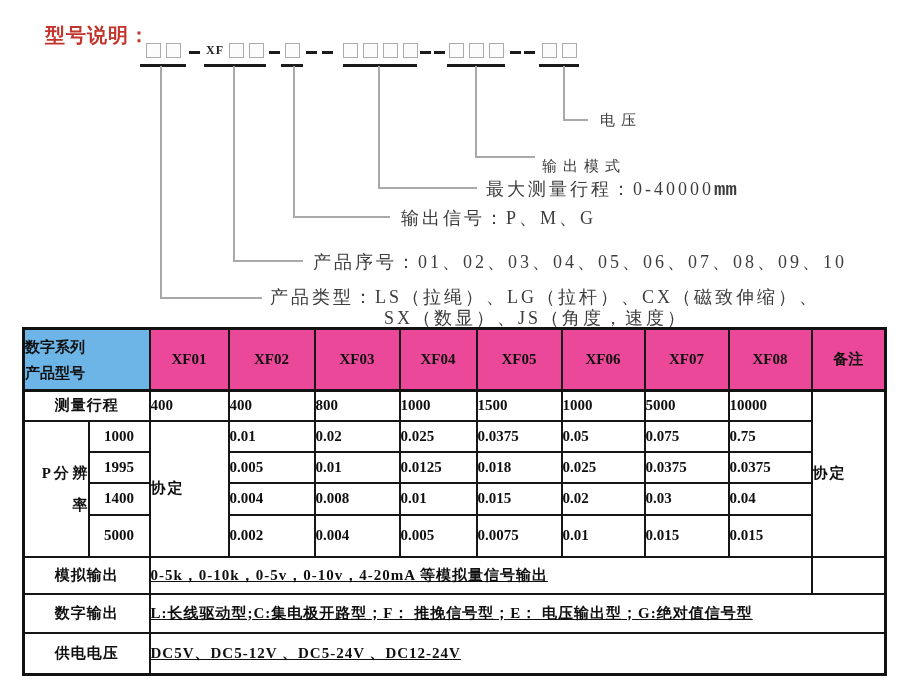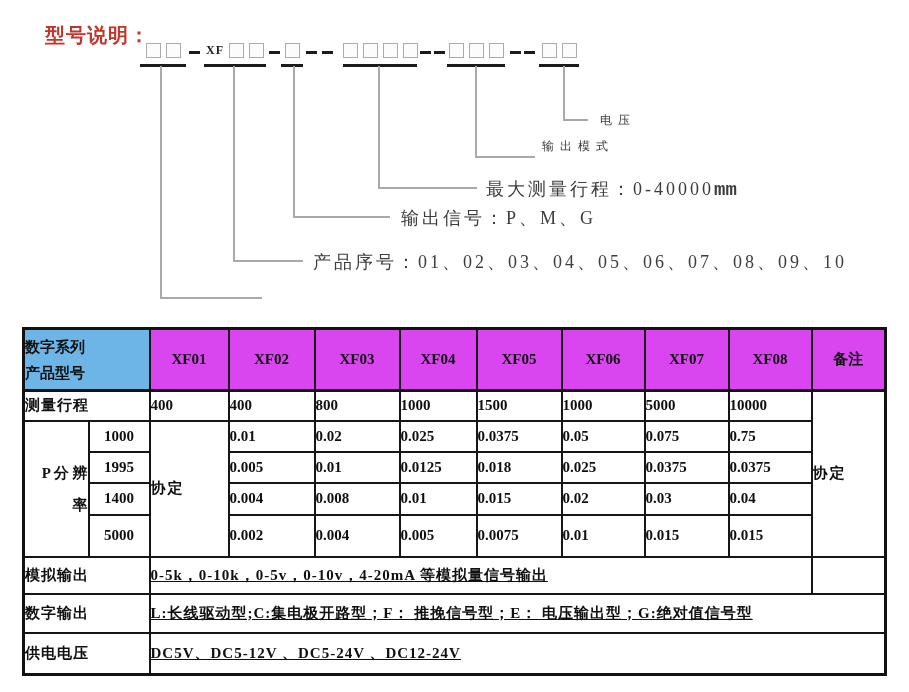--- a/index.html
+++ b/index.html
@@ -30,37 +30,37 @@
   .code-box{width:13px;height:13px;border:1px solid #ababab;background:#fcfcfc;display:inline-block;}
   .code-prefix{font-size:12px;font-weight:bold;color:#1b1b1b;letter-spacing:1px;line-height:13px;}
   .dash{position:absolute;top:51px;width:11px;height:3px;background:#1b1b1b;}
   
   .vline{position:absolute;width:2px;background:#a9a9a9;}
   .hline{position:absolute;height:2px;background:#a9a9a9;}
   .ann{
     position:absolute;color:#3d3d3d;font-size:18px;letter-spacing:3px;
     white-space:nowrap;line-height:21px;
   }
-  .ann-small{font-size:12px;letter-spacing:6px;}
+  .ann-small{font-size:15px;letter-spacing:6px;}
   .ann .mm{font-family:"Liberation Mono","DejaVu Sans Mono",monospace;font-weight:bold;font-size:19px;letter-spacing:0;}
   .ann .line2{display:block;margin-left:114px;letter-spacing:3px;}
   
   table.spec{
     position:absolute;left:22px;top:327px;
     border-collapse:collapse;table-layout:fixed;width:862px;
     font-size:15px;font-weight:bold;color:#101010;
   }
   table.spec td{
     border:2px solid #161616;vertical-align:middle;
     padding:0 0 0 0;overflow:hidden;
   }
   table.spec{border:3px solid #121212;}
-  td.hdr{background:#d946ef;vertical-align:top;padding-top:8px;text-align:center;}
+  td.hdr{background:#ec4899;vertical-align:top;padding-top:8px;text-align:center;}
   td.hdr-label{background:#6cb5e6;vertical-align:top;text-align:left;padding:6px 0 0 18px;line-height:26px;}
-  td.lab{text-align:left;padding-left:18px;letter-spacing:1px;}
+  td.lab{text-align:center;padding-left:18px;letter-spacing:1px;}
   td.val{text-align:left;padding-left:14px;}
   td.resval{text-align:left;padding-left:12px;}
   td.freq{text-align:center;}
   td.ctr{text-align:left;letter-spacing:2px;}
   td.pcol{text-align:left;padding-left:22px;line-height:32px;vertical-align:middle;}
   td.wide{letter-spacing:1px;padding-left:14px;text-align:left;text-decoration:underline;}
   td.thickL{border-left:3px solid #121212;}
   tr.hdrrow td{border-bottom:3px solid #121212;}
 </style>
 </head>
@@ -111,37 +111,37 @@
 <div class="dash" style="left:524px;"></div>
 <div class="code-group g6">
   <span class="boxes">
       <span class="code-box"></span>
       <span class="code-box"></span>
     </span>
 </div>
 
 <div class="vline" style="left:160px;top:66px;height:233px;"></div>
 <div class="hline" style="left:160px;top:297px;width:102px;"></div>
-<div class="ann" style="left:270px;top:287px;"></div>
+<div class="ann" style="left:270px;top:287px;"><span>产品类型：LS（拉绳）、LG（拉杆）、CX（磁致伸缩）、</span><span class="line2">SX（数显）、JS（角度，速度）</span></div>
 
 <div class="vline" style="left:233px;top:66px;height:195px;"></div>
 <div class="hline" style="left:233px;top:260px;width:70px;"></div>
 <div class="ann" style="left:313px;top:252px;">产品序号：01、02、03、04、05、06、07、08、09、10</div>
 
 <div class="vline" style="left:293px;top:66px;height:151px;"></div>
 <div class="hline" style="left:293px;top:216px;width:97px;"></div>
 <div class="ann" style="left:401px;top:208px;">输出信号：P、M、G</div>
 
 <div class="vline" style="left:378px;top:66px;height:122px;"></div>
 <div class="hline" style="left:378px;top:187px;width:99px;"></div>
 <div class="ann" style="left:486px;top:179px;"><span>最大测量行程：0-40000</span><span class="mm">mm</span></div>
 
 <div class="vline" style="left:475px;top:66px;height:91px;"></div>
 <div class="hline" style="left:475px;top:156px;width:60px;"></div>
-<div class="ann ann-small" style="left:542px;top:136px;">输出模式</div>
+<div class="ann ann-small" style="left:542px;top:156px;">输出模式</div>
 
 <div class="vline" style="left:563px;top:66px;height:54px;"></div>
 <div class="hline" style="left:563px;top:119px;width:25px;"></div>
 <div class="ann ann-small" style="left:600px;top:110px;">电压</div>
 
 <table class="spec">
   <colgroup>
     <col style="width:65px">
       <col style="width:61px">
       <col style="width:79px">

